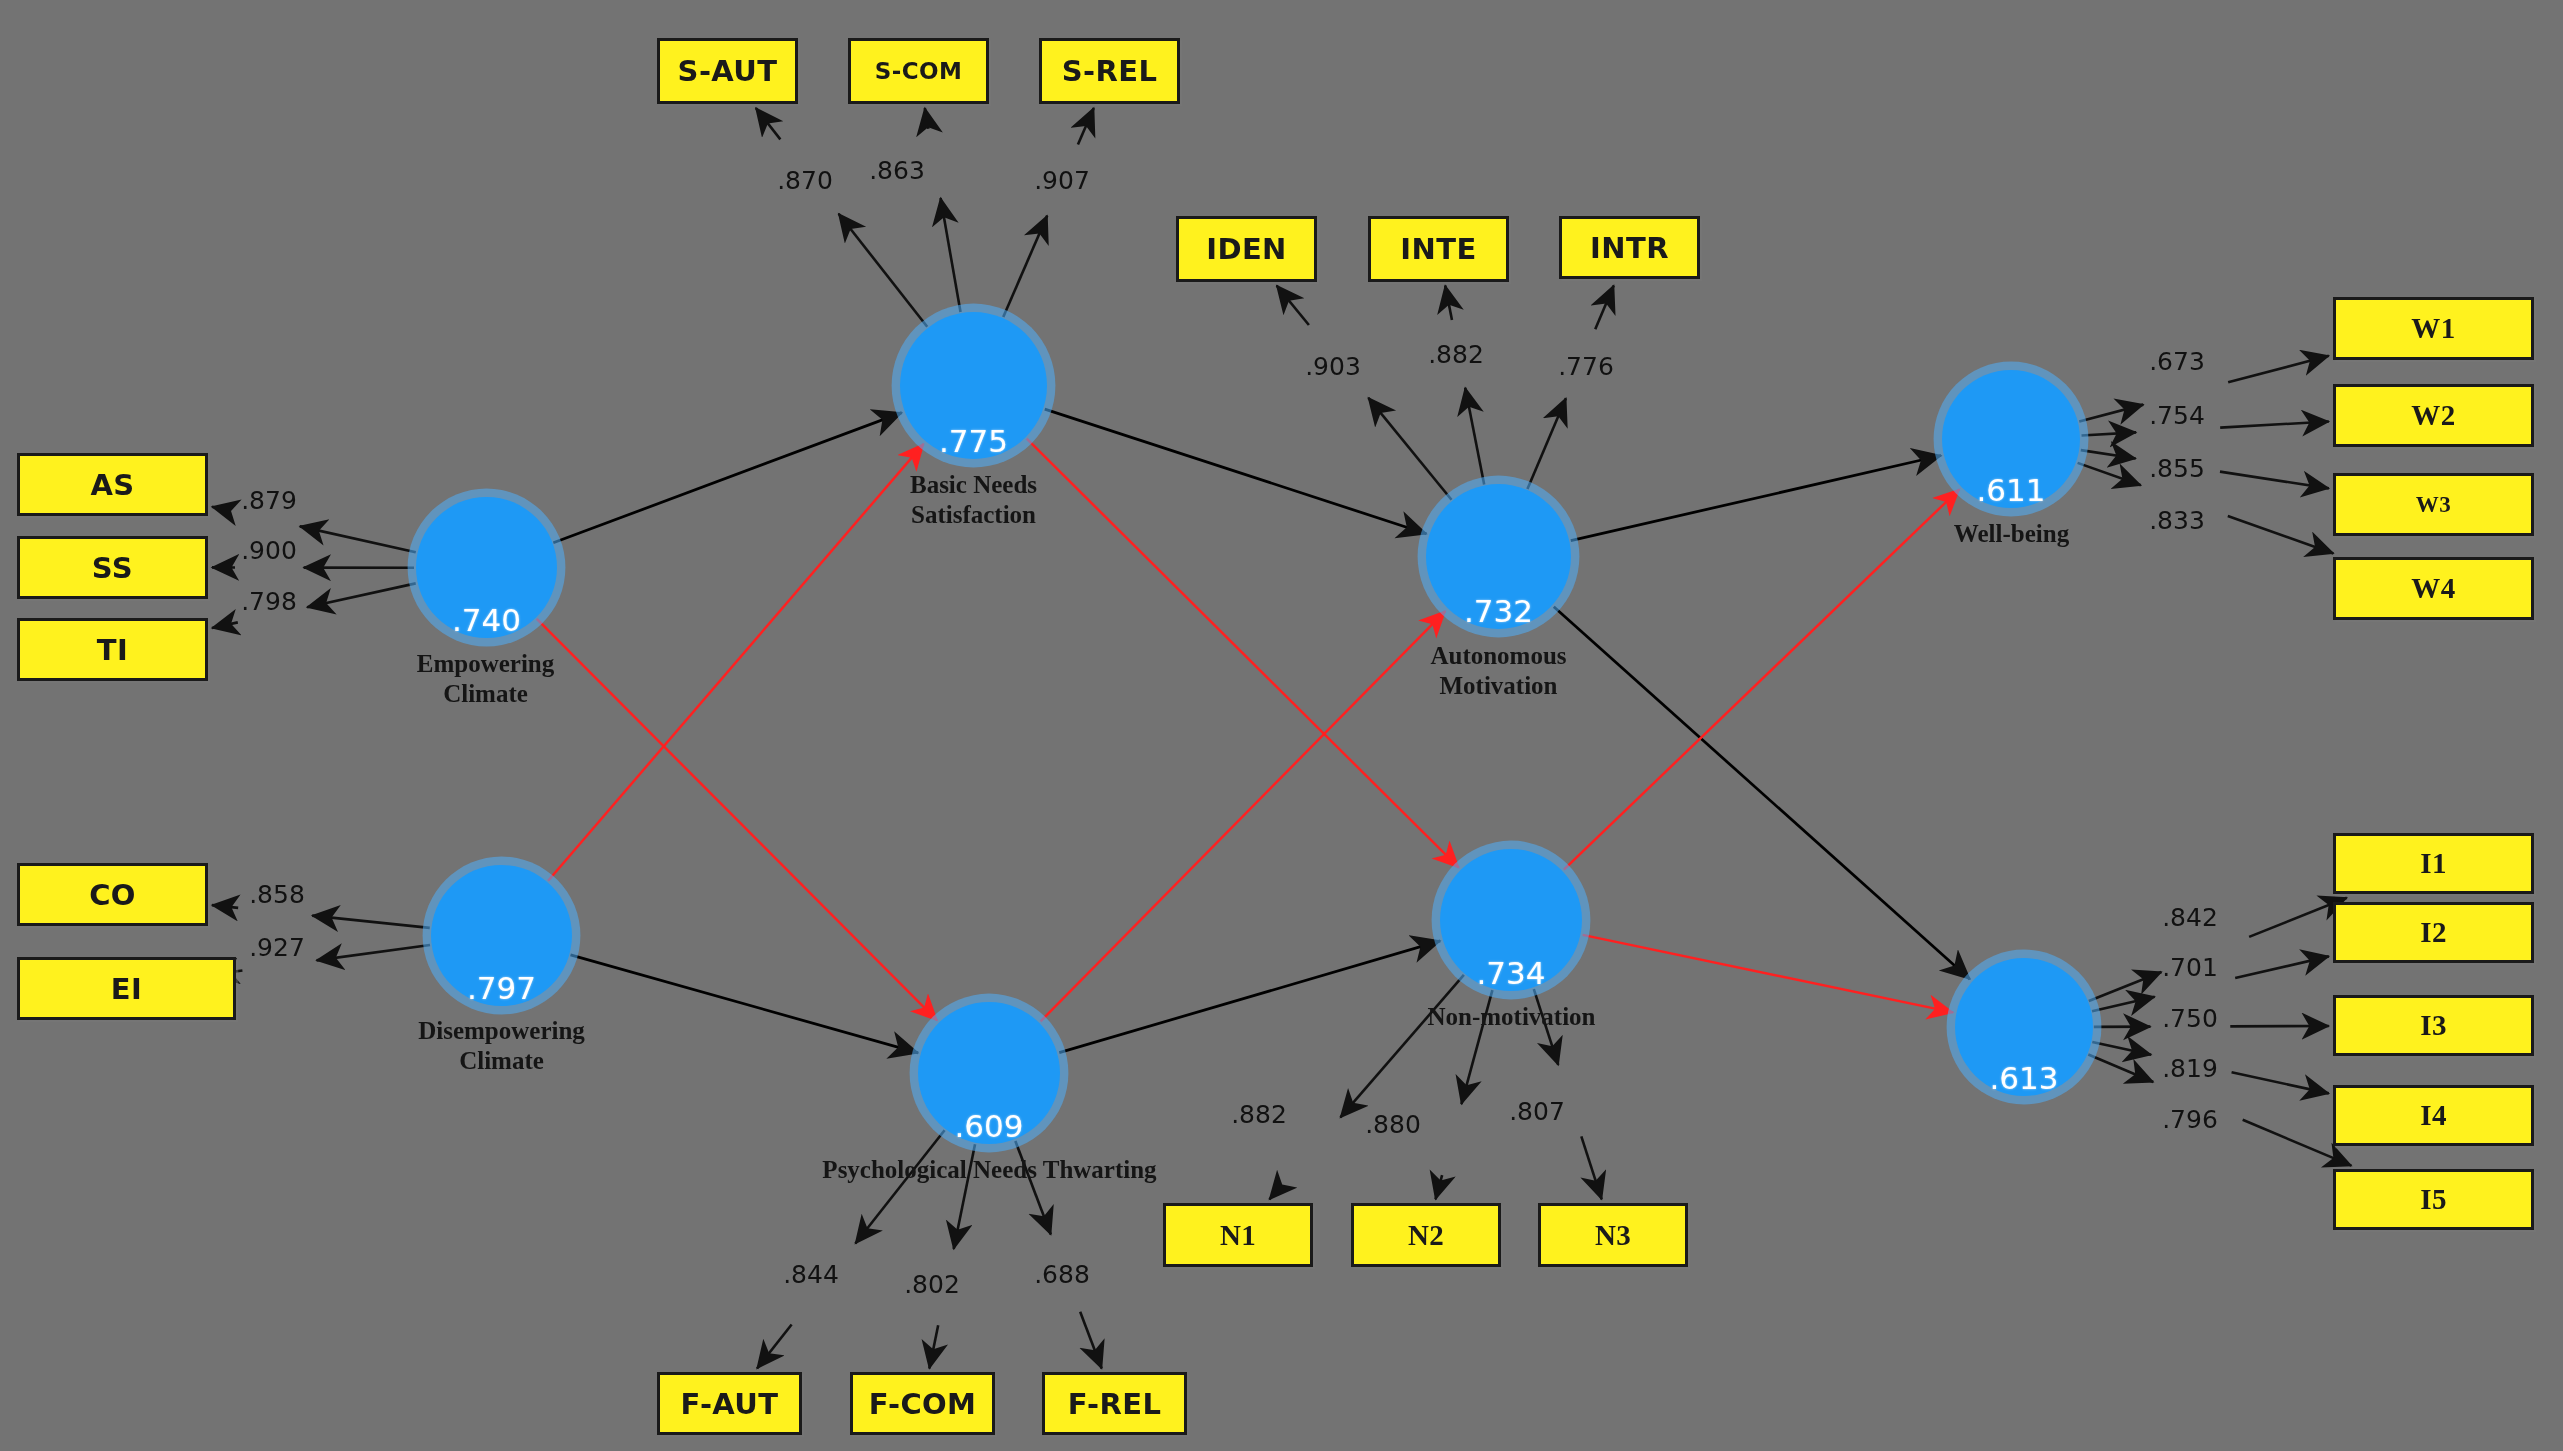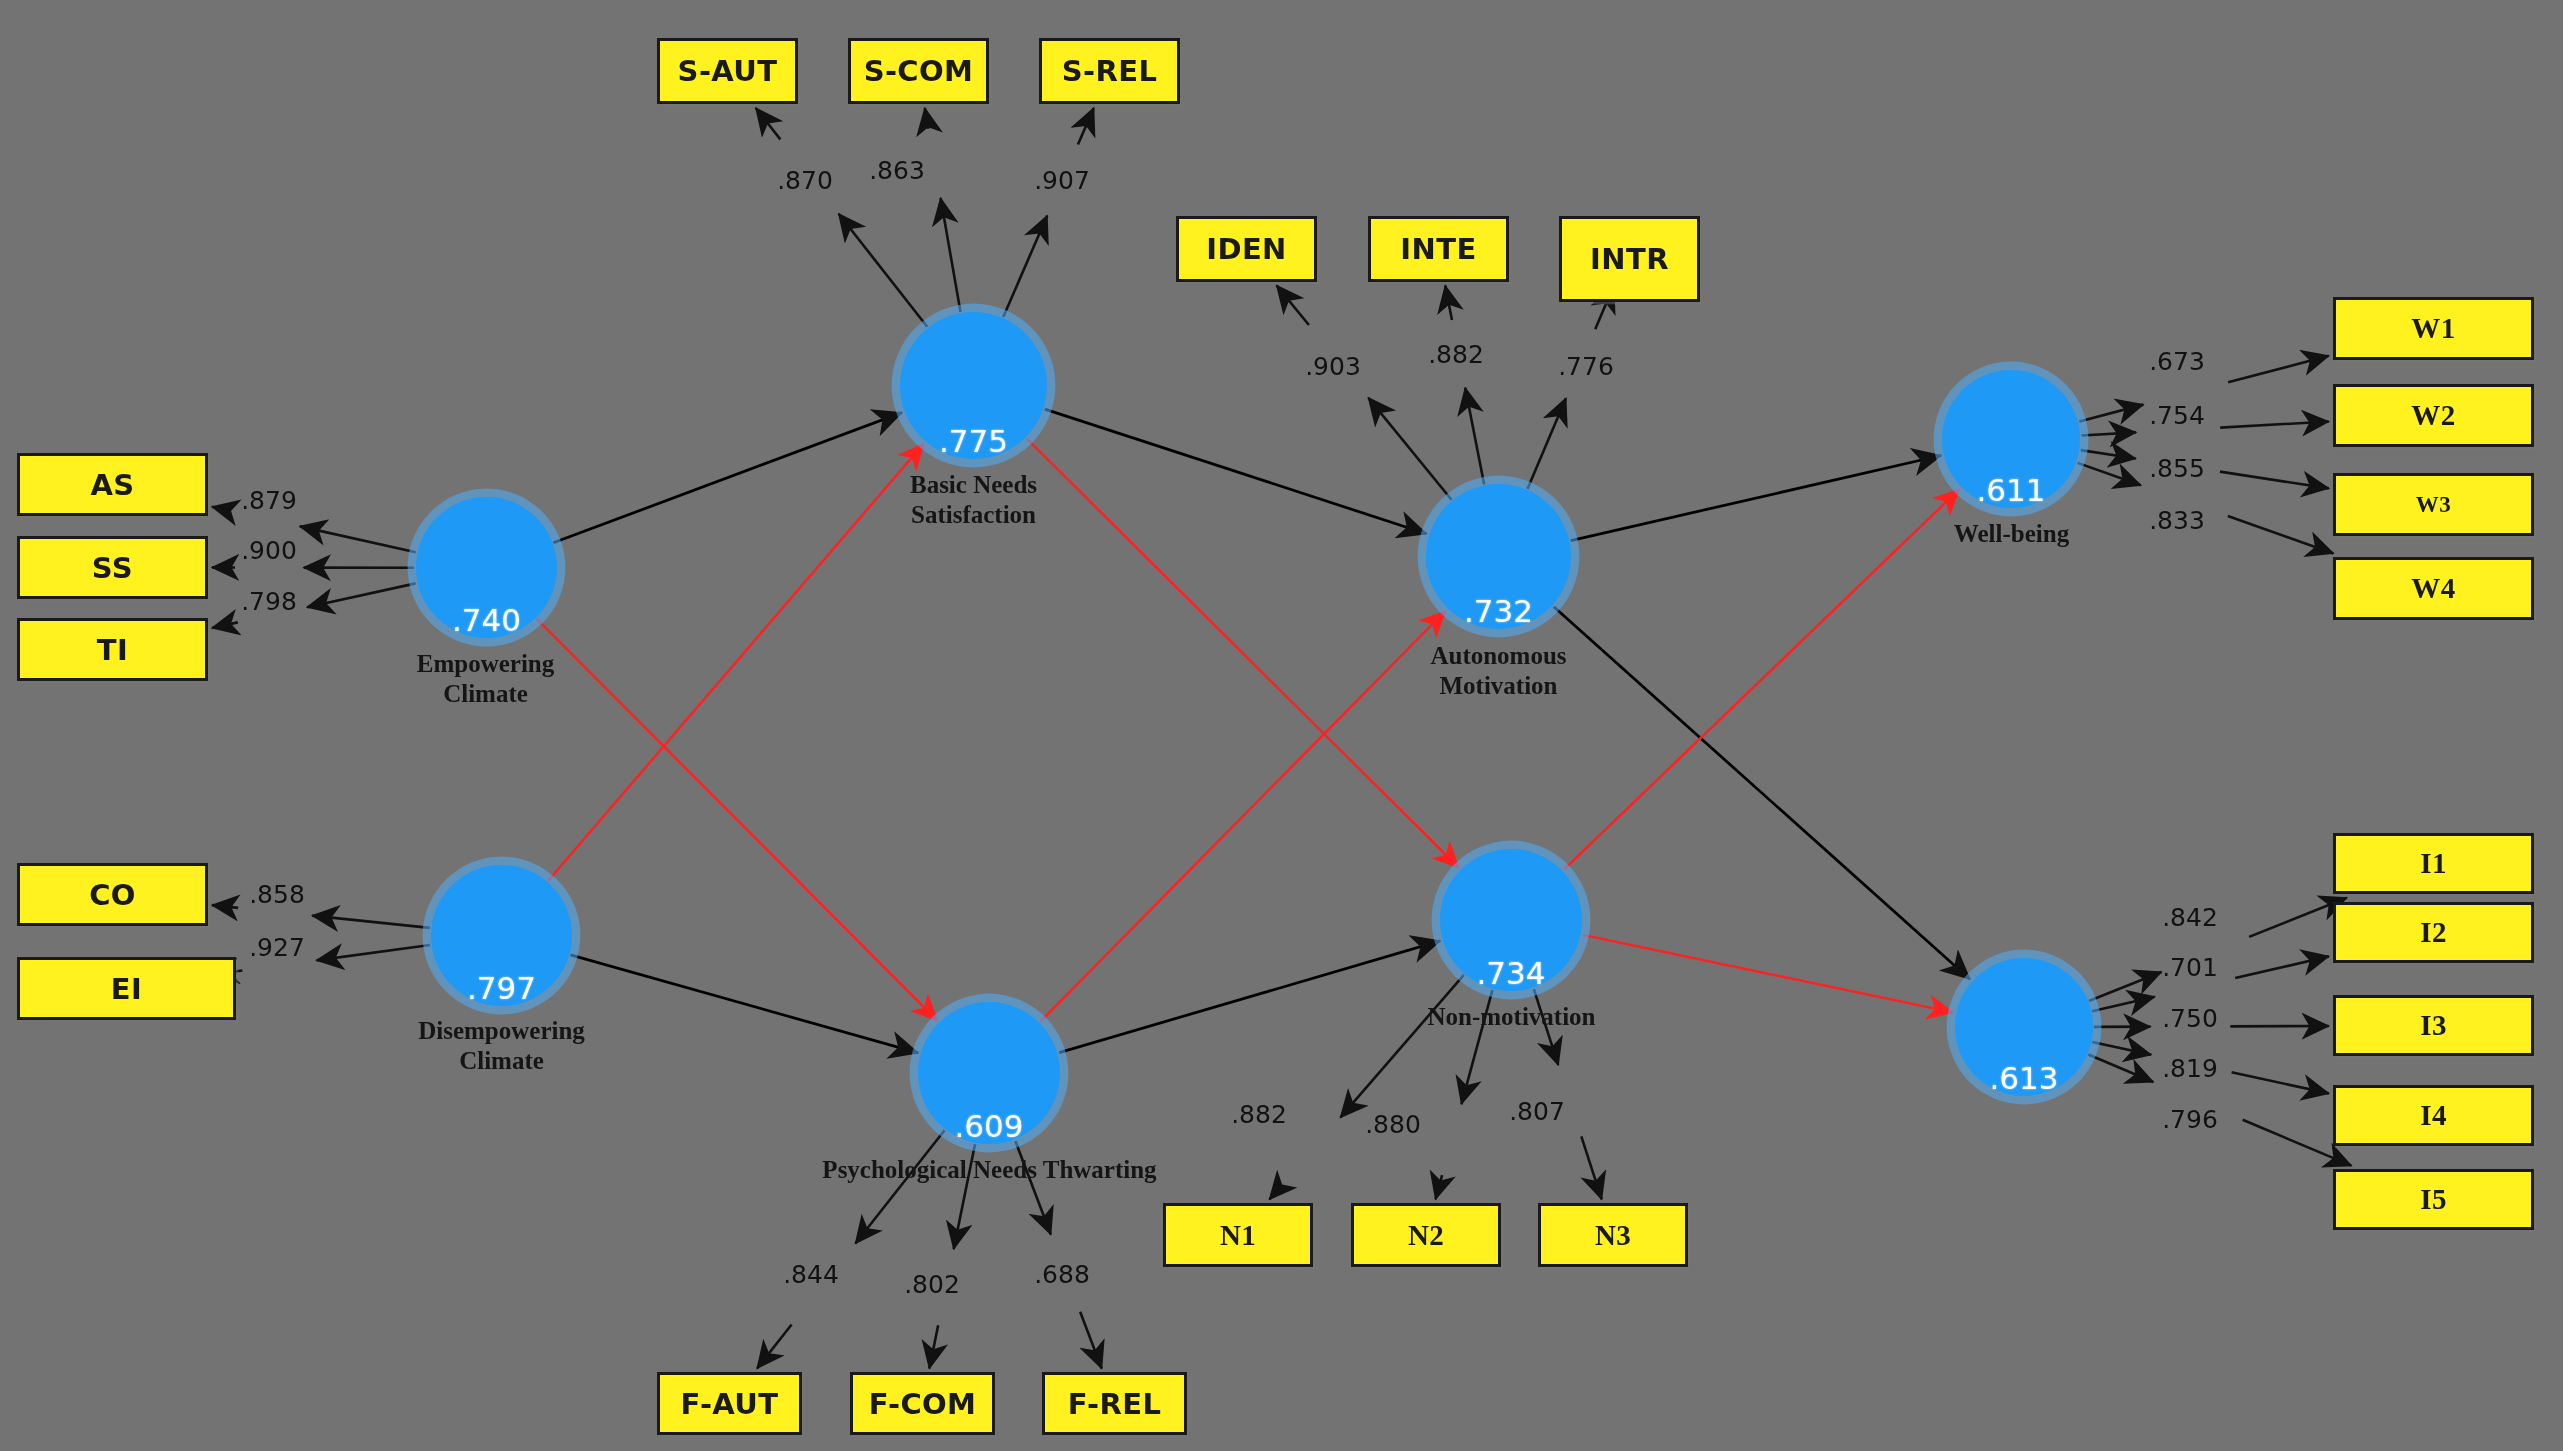--- a/index.html
+++ b/index.html
@@ -112,32 +112,32 @@
         <line x1="2052.5349343334788" y1="706.2710747949915" x2="2536.388826522196" y2="595.0568965904207" stroke="#000000" stroke-width="3.6" marker-end="url(#ahB)"></line>
         <line x1="2030.2773840206646" y1="792.691419517038" x2="2573.957998990284" y2="1279.3093460350353" stroke="#000000" stroke-width="3.6" marker-end="url(#ahB)"></line>
         <line x1="2043.4730959544218" y1="1136.148385513971" x2="2560.2476734766774" y2="639.1584395967022" stroke="#FF2020" stroke-width="3.2" marker-end="url(#ahR)"></line>
         <line x1="2067.985757497443" y1="1221.458902914263" x2="2551.9930399498985" y2="1322.7459276427292" stroke="#FF2020" stroke-width="3.2" marker-end="url(#ahR)"></line>
       </g>
   </svg>
 <div class="ind" style="left: 657px; top: 38px; width: 141px; height: 66px;">
       <span style="font-size: 29px;">S-AUT</span>
     </div>
     <div class="ind" style="left: 848px; top: 38px; width: 141px; height: 66px;">
-      <span style="font-size: 29px;">S-COM</span>
+      <span style="font-size: 23px;">S-COM</span>
     </div>
     <div class="ind" style="left: 1039px; top: 38px; width: 141px; height: 66px;">
       <span style="font-size: 29px;">S-REL</span>
     </div>
     <div class="ind" style="left: 1176px; top: 216px; width: 141px; height: 66px;">
       <span style="font-size: 29px;">IDEN</span>
     </div>
     <div class="ind" style="left: 1368px; top: 216px; width: 141px; height: 66px;">
       <span style="font-size: 29px;">INTE</span>
     </div>
-    <div class="ind" style="left: 1559px; top: 216px; width: 141px; height: 86px;">
+    <div class="ind" style="left: 1559px; top: 216px; width: 141px; height: 63px;">
       <span style="font-size: 29px;">INTR</span>
     </div>
     <div class="ind" style="left: 17px; top: 453px; width: 191px; height: 63px;">
       <span style="font-size: 29px;">AS</span>
     </div>
     <div class="ind" style="left: 17px; top: 536px; width: 191px; height: 63px;">
       <span style="font-size: 29px;">SS</span>
     </div>
     <div class="ind" style="left: 17px; top: 618px; width: 191px; height: 63px;">
       <span style="font-size: 29px;">TI</span>

